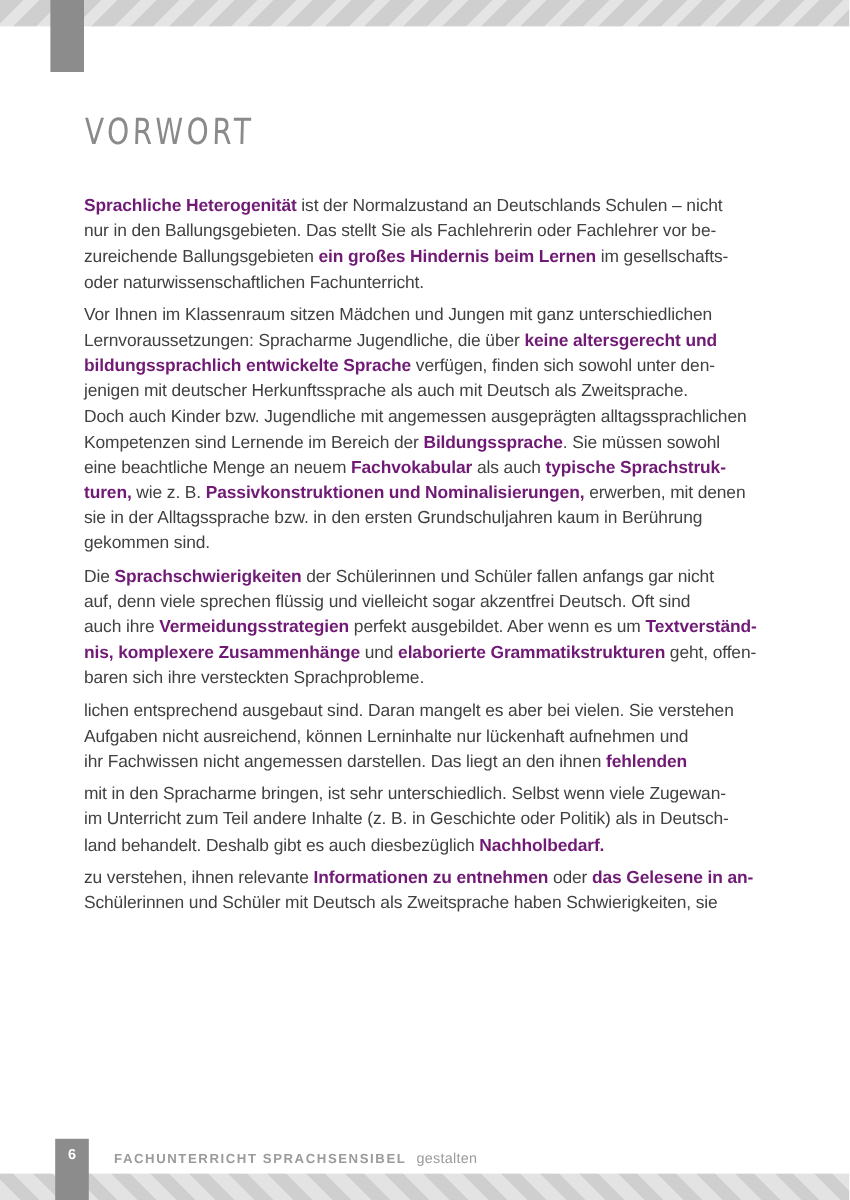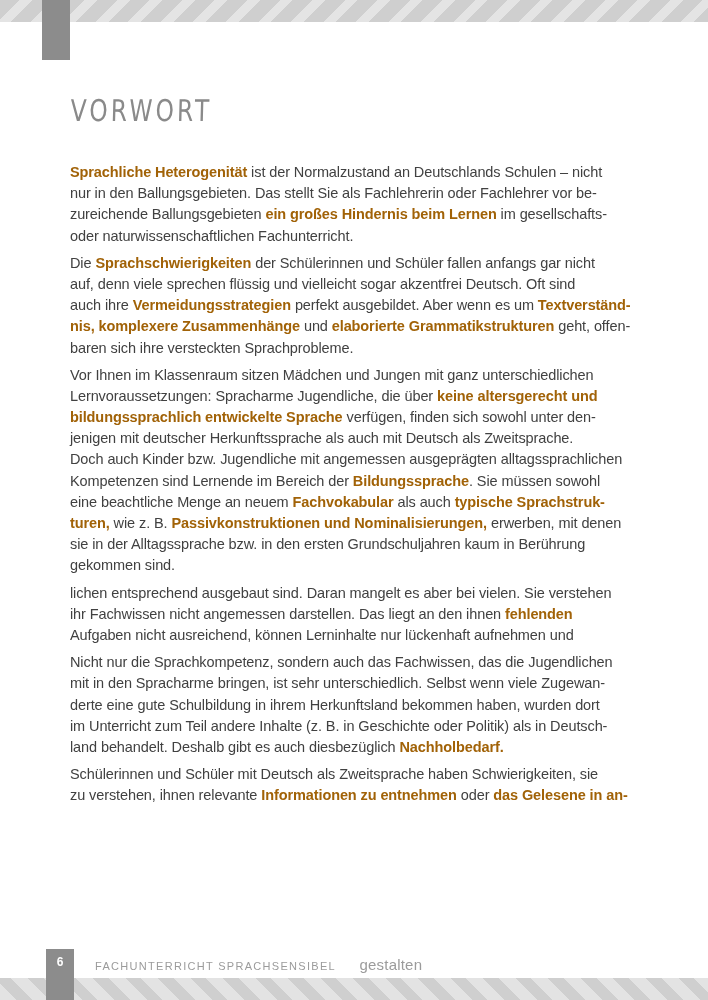--- a/index.html
+++ b/index.html
@@ -32,37 +32,37 @@
   }
   
   .body-text {
     position:absolute; left:70px; top:162px; width:586px;
     color:#414141;
     font-size:14.5px;
     letter-spacing:-0.1px;
   }
   .para { margin:0 0 6px 0; }
   .line { line-height:21.2px; height:21.2px; white-space:nowrap; }
-  .line .b { font-weight:bold; color:#a16207;text-align:right; }
+  .line .b { font-weight:bold; color:#701a75;text-align:right; }
   
   .page-number-box {
     position:absolute; left:46px; top:949px; width:28px; height:51px;
     background:#8f8f8f; z-index:2;
     color:#ffffff; font-size:12px; font-weight:bold;
     text-align:center; box-sizing:border-box; padding-top:6px;
   }
   .footer-line {
     position:absolute; left:95px; top:956px; height:16px;
     color:#9b9b9b; white-space:nowrap;
   }
   .footer-series-title {
-    font-weight:normal; font-size:11px; letter-spacing:1.3px;margin-top:44px;
+    font-weight:bold; font-size:11px; letter-spacing:1.3px;margin-top:44px;
   }
   .footer-series-subtitle {
-    font-size:15px; letter-spacing:.2px; margin-left:19px;
+    font-size:12px; letter-spacing:.2px; margin-left:4px;
   }
   .bottom-stripes {
     position:absolute; bottom:0; left:0; width:708px; height:22px;
     background:repeating-linear-gradient(45deg, #e3e3e3 0 12px, #cfcfcf 12px 23px);
     z-index:1;
   }
 </style>
 </head>
 <body>
 
@@ -74,53 +74,51 @@
   <div class="title" style="color: rgb(138, 138, 138);">VORWORT</div>
 
   <div class="body-text" style="color: rgb(65, 65, 65);">
       <div class="para">
         <div class="line"><span class="b">Sprachliche Heterogenität</span><span> ist der Normalzustand an Deutschlands Schulen – nicht</span></div>
         <div class="line"><span>nur in den Ballungsgebieten. Das stellt Sie als Fachlehrerin oder Fachlehrer vor be-</span></div>
         <div class="line"><span>zureichende Ballungsgebieten </span><span class="b">ein großes Hindernis beim Lernen</span><span> im gesellschafts-</span></div>
         <div class="line"><span>oder naturwissenschaftlichen Fachunterricht.</span></div>
       </div>
       <div class="para">
-        <div class="line"><span>Die </span><span class="b">Sprachschwierigkeiten</span><span> der Schülerinnen und Schüler fallen anfangs gar nicht</span></div>
-        <div class="line"><span>auf, denn viele sprechen flüssig und vielleicht sogar akzentfrei Deutsch. Oft sind</span></div>
-        <div class="line"><span>auch ihre </span><span class="b">Vermeidungsstrategien</span><span> perfekt ausgebildet. Aber wenn es um </span><span class="b">Textverständ-</span></div>
-        <div class="line"><span class="b">nis, komplexere Zusammenhänge</span><span> und </span><span class="b">elaborierte Grammatikstrukturen</span><span> geht, offen-</span></div>
-        <div class="line"><span>baren sich ihre versteckten Sprachprobleme.</span></div>
-      </div>
-      <div class="para">
         <div class="line"><span>Vor Ihnen im Klassenraum sitzen Mädchen und Jungen mit ganz unterschiedlichen</span></div>
         <div class="line"><span>Lernvoraussetzungen: Spracharme Jugendliche, die über </span><span class="b">keine altersgerecht und</span></div>
         <div class="line"><span class="b">bildungssprachlich entwickelte Sprache</span><span> verfügen, finden sich sowohl unter den-</span></div>
         <div class="line"><span>jenigen mit deutscher Herkunftssprache als auch mit Deutsch als Zweitsprache.</span></div>
         <div class="line"><span>Doch auch Kinder bzw. Jugendliche mit angemessen ausgeprägten alltagssprachlichen</span></div>
         <div class="line"><span>Kompetenzen sind Lernende im Bereich der </span><span class="b">Bildungssprache</span><span>. Sie müssen sowohl</span></div>
         <div class="line"><span>eine beachtliche Menge an neuem </span><span class="b">Fachvokabular</span><span> als auch </span><span class="b">typische Sprachstruk-</span></div>
         <div class="line"><span class="b">turen,</span><span> wie z. B. </span><span class="b">Passivkonstruktionen und Nominalisierungen,</span><span> erwerben, mit denen</span></div>
         <div class="line"><span>sie in der Alltagssprache bzw. in den ersten Grundschuljahren kaum in Berührung</span></div>
         <div class="line"><span>gekommen sind.</span></div>
       </div>
       <div class="para">
-        <div class="line"><span>lichen entsprechend ausgebaut sind. Daran mangelt es aber bei vielen. Sie verstehen</span></div>
-        <div class="line"><span>ihr Fachwissen nicht angemessen darstellen. Das liegt an den ihnen </span><span class="b">fehlenden</span></div>
-        <div class="line"><span>Aufgaben nicht ausreichend, können Lerninhalte nur lückenhaft aufnehmen und</span></div>
+        <div class="line"><span>Die </span><span class="b">Sprachschwierigkeiten</span><span> der Schülerinnen und Schüler fallen anfangs gar nicht</span></div>
+        <div class="line"><span>auf, denn viele sprechen flüssig und vielleicht sogar akzentfrei Deutsch. Oft sind</span></div>
+        <div class="line"><span>auch ihre </span><span class="b">Vermeidungsstrategien</span><span> perfekt ausgebildet. Aber wenn es um </span><span class="b">Textverständ-</span></div>
+        <div class="line"><span class="b">nis, komplexere Zusammenhänge</span><span> und </span><span class="b">elaborierte Grammatikstrukturen</span><span> geht, offen-</span></div>
+        <div class="line"><span>baren sich ihre versteckten Sprachprobleme.</span></div>
       </div>
       <div class="para">
-        <div class="line"><span>Nicht nur die Sprachkompetenz, sondern auch das Fachwissen, das die Jugendlichen</span></div>
+        <div class="line"><span>lichen entsprechend ausgebaut sind. Daran mangelt es aber bei vielen. Sie verstehen</span></div>
+        <div class="line"><span>Aufgaben nicht ausreichend, können Lerninhalte nur lückenhaft aufnehmen und</span></div>
+        <div class="line"><span>ihr Fachwissen nicht angemessen darstellen. Das liegt an den ihnen </span><span class="b">fehlenden</span></div>
+      </div>
+      <div class="para">
         <div class="line"><span>mit in den Spracharme bringen, ist sehr unterschiedlich. Selbst wenn viele Zugewan-</span></div>
-        <div class="line"><span>derte eine gute Schulbildung in ihrem Herkunftsland bekommen haben, wurden dort</span></div>
         <div class="line"><span>im Unterricht zum Teil andere Inhalte (z. B. in Geschichte oder Politik) als in Deutsch-</span></div>
         <div class="line"><span>land behandelt. Deshalb gibt es auch diesbezüglich </span><span class="b">Nachholbedarf.</span></div>
       </div>
       <div class="para">
+        <div class="line"><span>zu verstehen, ihnen relevante </span><span class="b">Informationen zu entnehmen</span><span> oder </span><span class="b">das Gelesene in an-</span></div>
         <div class="line"><span>Schülerinnen und Schüler mit Deutsch als Zweitsprache haben Schwierigkeiten, sie</span></div>
-        <div class="line"><span>zu verstehen, ihnen relevante </span><span class="b">Informationen zu entnehmen</span><span> oder </span><span class="b">das Gelesene in an-</span></div>
       </div>
     </div>
 
   <div class="page-number-box" style="background: rgb(140, 140, 140);">
     <span>6</span>
   </div>
   <div class="footer-line" style="color: rgb(155, 155, 155);">
     <span class="footer-series-title">FACHUNTERRICHT SPRACHSENSIBEL</span>
     <span class="footer-series-subtitle">gestalten</span>
   </div>

